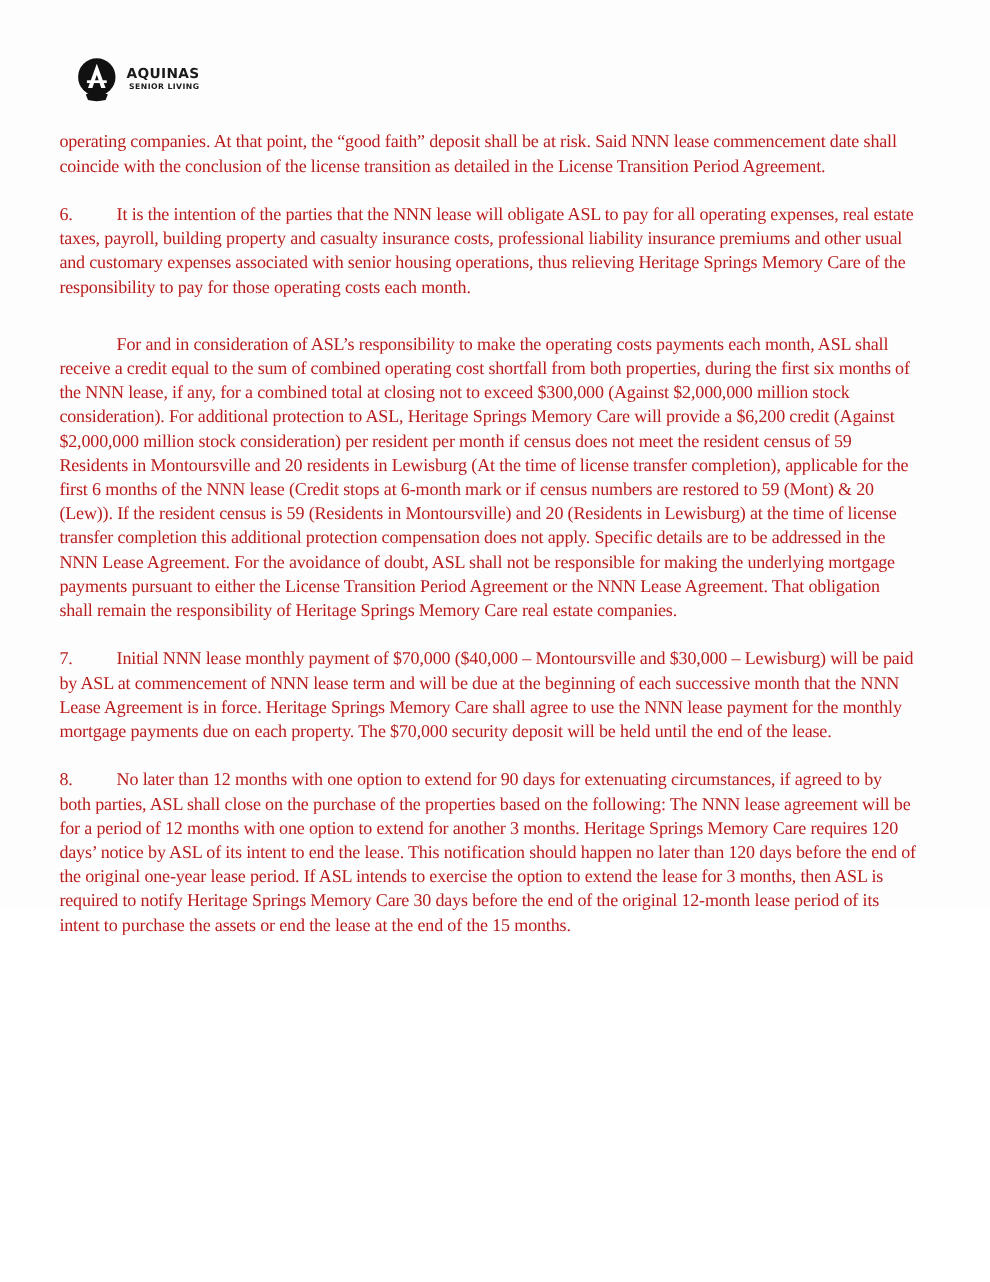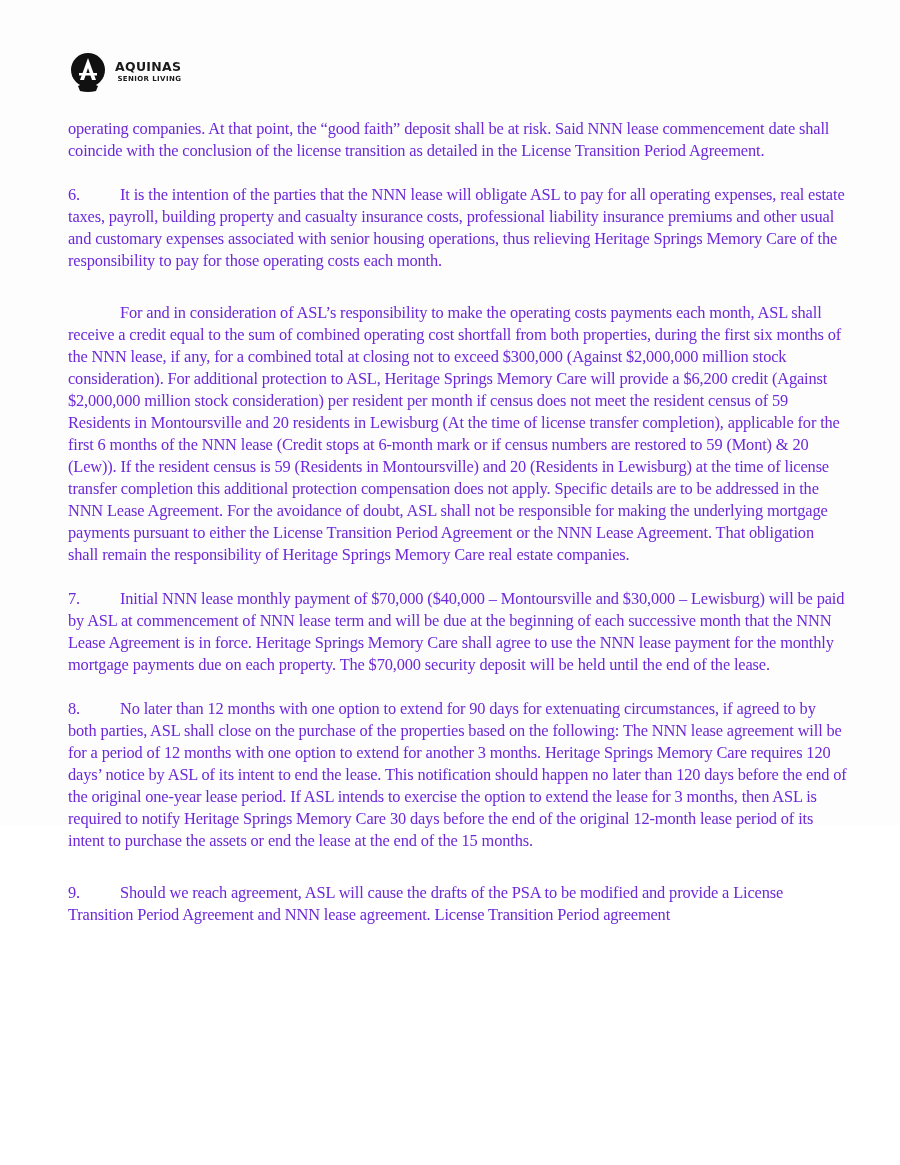--- a/index.html
+++ b/index.html
@@ -3,23 +3,23 @@
 <meta charset="utf-8">
 <style>
   html, body { margin: 0; padding: 0; background: #ffffff; }
   body { width: 900px; height: 1165px; position: relative; overflow: hidden; color: #1a1a1a; }
   .page { position: absolute; left: 0; top: 0; width: 900px; height: 825px; background: #fdfdfd; }
   .logo { position: absolute; left: 66px; top: 50px; display: flex; align-items: center; }
   .logo-mark { width: 44px; height: 44px; }
   .logo-text { margin-left: 5px; font-family: "DejaVu Sans", sans-serif; line-height: 1; }
   .logo-name { font-size: 12.5px; font-weight: bold; letter-spacing: 0.3px; color: #1a1a1a; }
   .logo-sub { font-size: 7px; font-weight: bold; letter-spacing: 0.4px; margin-top: 3px; color: #1a1a1a; text-align: right; }
-  .body-text { position: absolute; left: 68px; top: 118px; width: 780px;
+  .body-text { position: absolute; left: 54px; top: 118px; width: 780px;
     font-family: "Liberation Serif", "DejaVu Serif", serif; font-size: 16.4px; line-height: 22px;
-    color: #6d28d9; letter-spacing: -0.15px; }
+    color: #b91c1c; letter-spacing: -0.15px; }
   .para { margin: 0; text-align: left; }
   .gap { height: 22px; }
   .gap2 { height: 30px; }
   .num { display: inline-block; width: 52px; }
   .indent { display: inline-block; width: 52px; }
 </style>
 </head>
 <body>
 
 <div class="page">
@@ -46,15 +46,14 @@
 
     <p class="para"><span class="indent"></span><span>For and in consideration of ASL’s responsibility to make the operating costs payments each month, ASL shall receive a credit equal to the sum of combined operating cost shortfall from both properties, during the first six months of the NNN lease, if any, for a combined total at closing not to exceed $300,000 (Against $2,000,000 million stock consideration).  For additional protection to ASL, Heritage Springs Memory Care will provide a $6,200 credit (Against $2,000,000 million stock consideration) per resident per month if census does not meet the resident census of 59 Residents in Montoursville and 20 residents in Lewisburg (At the time of license transfer completion), applicable for the first 6 months of the NNN lease (Credit stops at 6-month mark or if census numbers are restored to 59 (Mont) &amp; 20 (Lew)). If the resident census is 59 (Residents in Montoursville) and 20 (Residents in Lewisburg) at the time of license transfer completion this additional protection compensation does not apply.  Specific details are to be addressed in the NNN Lease Agreement. For the avoidance of doubt, ASL shall not be responsible for making the underlying mortgage payments pursuant to either the License Transition Period Agreement or the NNN Lease Agreement. That obligation shall remain the responsibility of Heritage Springs Memory Care real estate companies.</span></p>
     <div class="gap"></div>
 
     <p class="para"><span class="num">7.</span><span>Initial NNN lease monthly payment of $70,000 ($40,000 – Montoursville and $30,000 – Lewisburg) will be paid by ASL at commencement of NNN lease term and will be due at the beginning of each successive month that the NNN Lease Agreement is in force. Heritage Springs Memory Care shall agree to use the NNN lease payment for the monthly mortgage payments due on each property. The $70,000 security deposit will be held until the end of the lease.</span></p>
     <div class="gap"></div>
 
     <p class="para"><span class="num">8.</span><span>No later than 12 months with one option to extend for 90 days for extenuating circumstances, if agreed to by both parties, ASL shall close on the purchase of the properties based on the following: The NNN lease agreement will be for a period of 12 months with one option to extend for another 3 months. Heritage Springs Memory Care requires 120 days’ notice by ASL of its intent to end the lease.  This notification should happen no later than 120 days before the end of the original one-year lease period. If ASL intends to exercise the option to extend the lease for 3 months, then ASL is required to notify Heritage Springs Memory Care 30 days before the end of the original 12-month lease period of its intent to purchase the assets or end the lease at the end of the 15 months.</span></p>
     <div class="gap2"></div>
 
-    <p class="para"><span class="num">9.</span><span>Should we reach agreement, ASL will cause the drafts of the PSA to be modified and provide a License Transition Period Agreement and NNN lease agreement.  License Transition Period agreement</span></p>
   </div>
 </div>
 
 </body></html>

